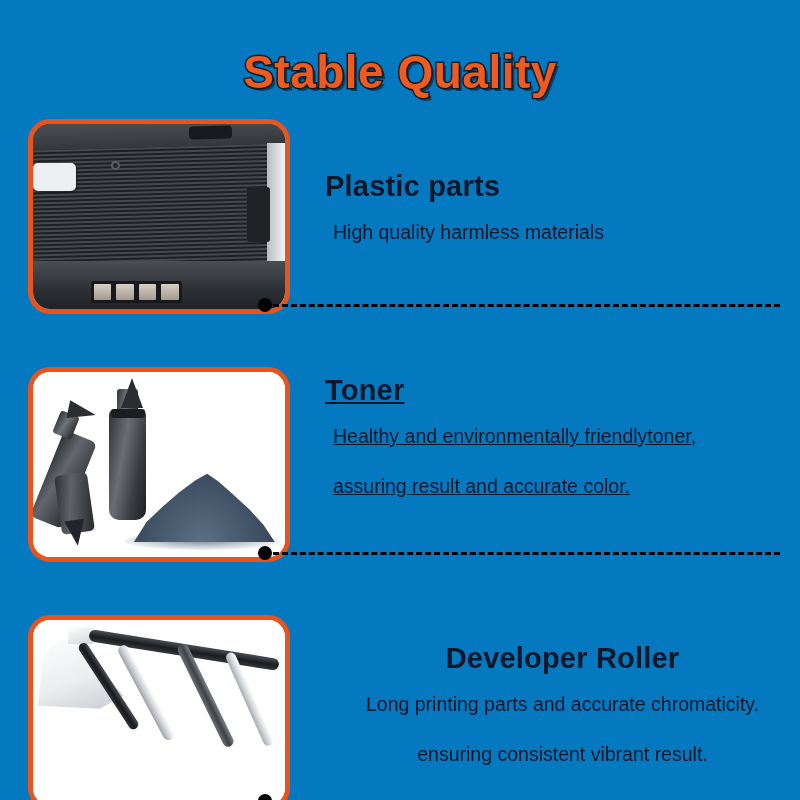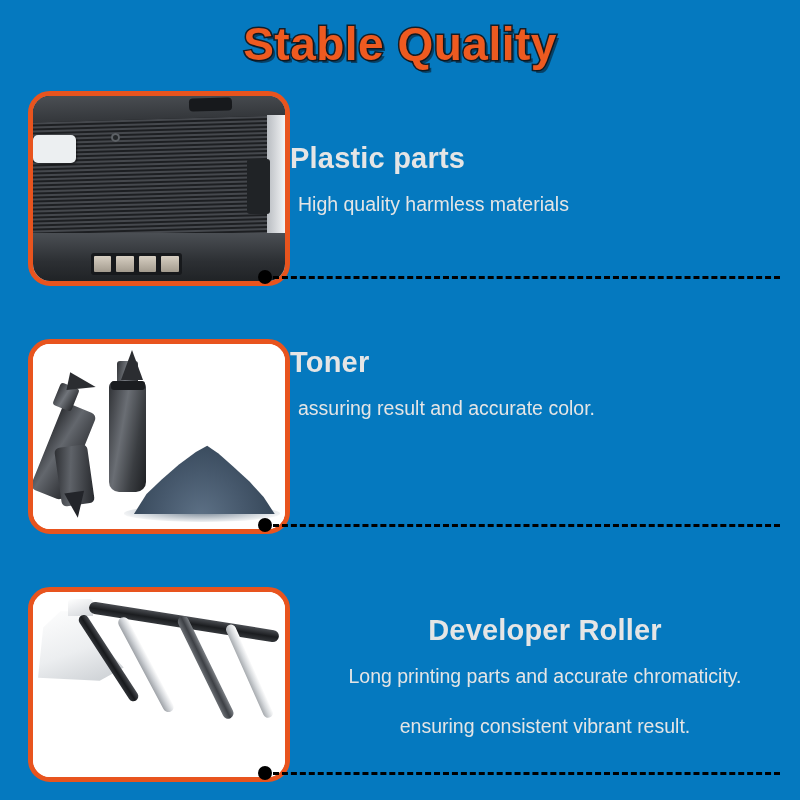--- a/index.html
+++ b/index.html
@@ -15,20 +15,21 @@
     position: relative;
   }
 
   
   .header {
     height: 88px;
     display: flex;
     align-items: center;
     justify-content: center;
     position: relative;
+    margin-top: 28px;
   }
   .page-title {
     font-size: 46px;
     font-weight: bold;
     letter-spacing: 0.5px;
     color: #ee5a20;
     -webkit-text-stroke: 3px #141e28;
     paint-order: stroke fill;
     text-shadow: 3px 3px 0 rgba(10,20,30,0.55);
     white-space: nowrap;
@@ -338,41 +339,42 @@
     top: 4%;
     width: 10%;
     height: 9%;
     background: linear-gradient(160deg, #ffffff, #d3d6da);
     border-radius: 4px 4px 0 0;
   }
 
   
   .copy {
     flex: 1 1 auto;
+    padding-left: 35px;
     padding-top: 52px;
-    color: #e5e5e5;
+    color: #0f172a;
   }
   .feature-title {
     font-size: 29px;
     font-weight: bold;
     line-height: 1;
     margin: 0 0 22px 0;
     letter-spacing: 0.2px;
   }
   .feature-desc {
     font-size: 19.5px;
     line-height: 1;
     margin: 8px;
     font-weight: normal;
   }
   .feature-desc + .feature-desc { margin-top: 30px; }
 
   
   .feature.f1 .copy { padding-top: 56px; }
-  .feature.f2 .copy { padding-top: 12px; }
+  .feature.f2 .copy { padding-top: 12px; text-decoration: underline; }
   .feature.f3 .copy { padding-top: 32px; text-align: center; }
 
   
   .connector {
     position: absolute;
     left: 258px;
     right: 20px;
     height: 14px;
     display: flex;
     align-items: center;
@@ -450,20 +452,21 @@
         <div class="bottle-tilt"></div>
         <div class="bottle-tilt-neck"></div>
         <div class="bottle-tilt-cone"></div>
         <div class="bottle-low"></div>
         <div class="bottle-low-cone"></div>
       </div>
     </div>
 
     <div class="copy">
       <h2 class="feature-title">Toner</h2>
+      <p class="feature-desc">Healthy and environmentally friendlytoner,</p>
       <p class="feature-desc">assuring result and accurate color.</p>
     </div>
 
     <div class="connector">
       <span class="dot"></span>
       <span class="dash"></span>
     </div>
   </div>
 
   <div class="feature f3">

